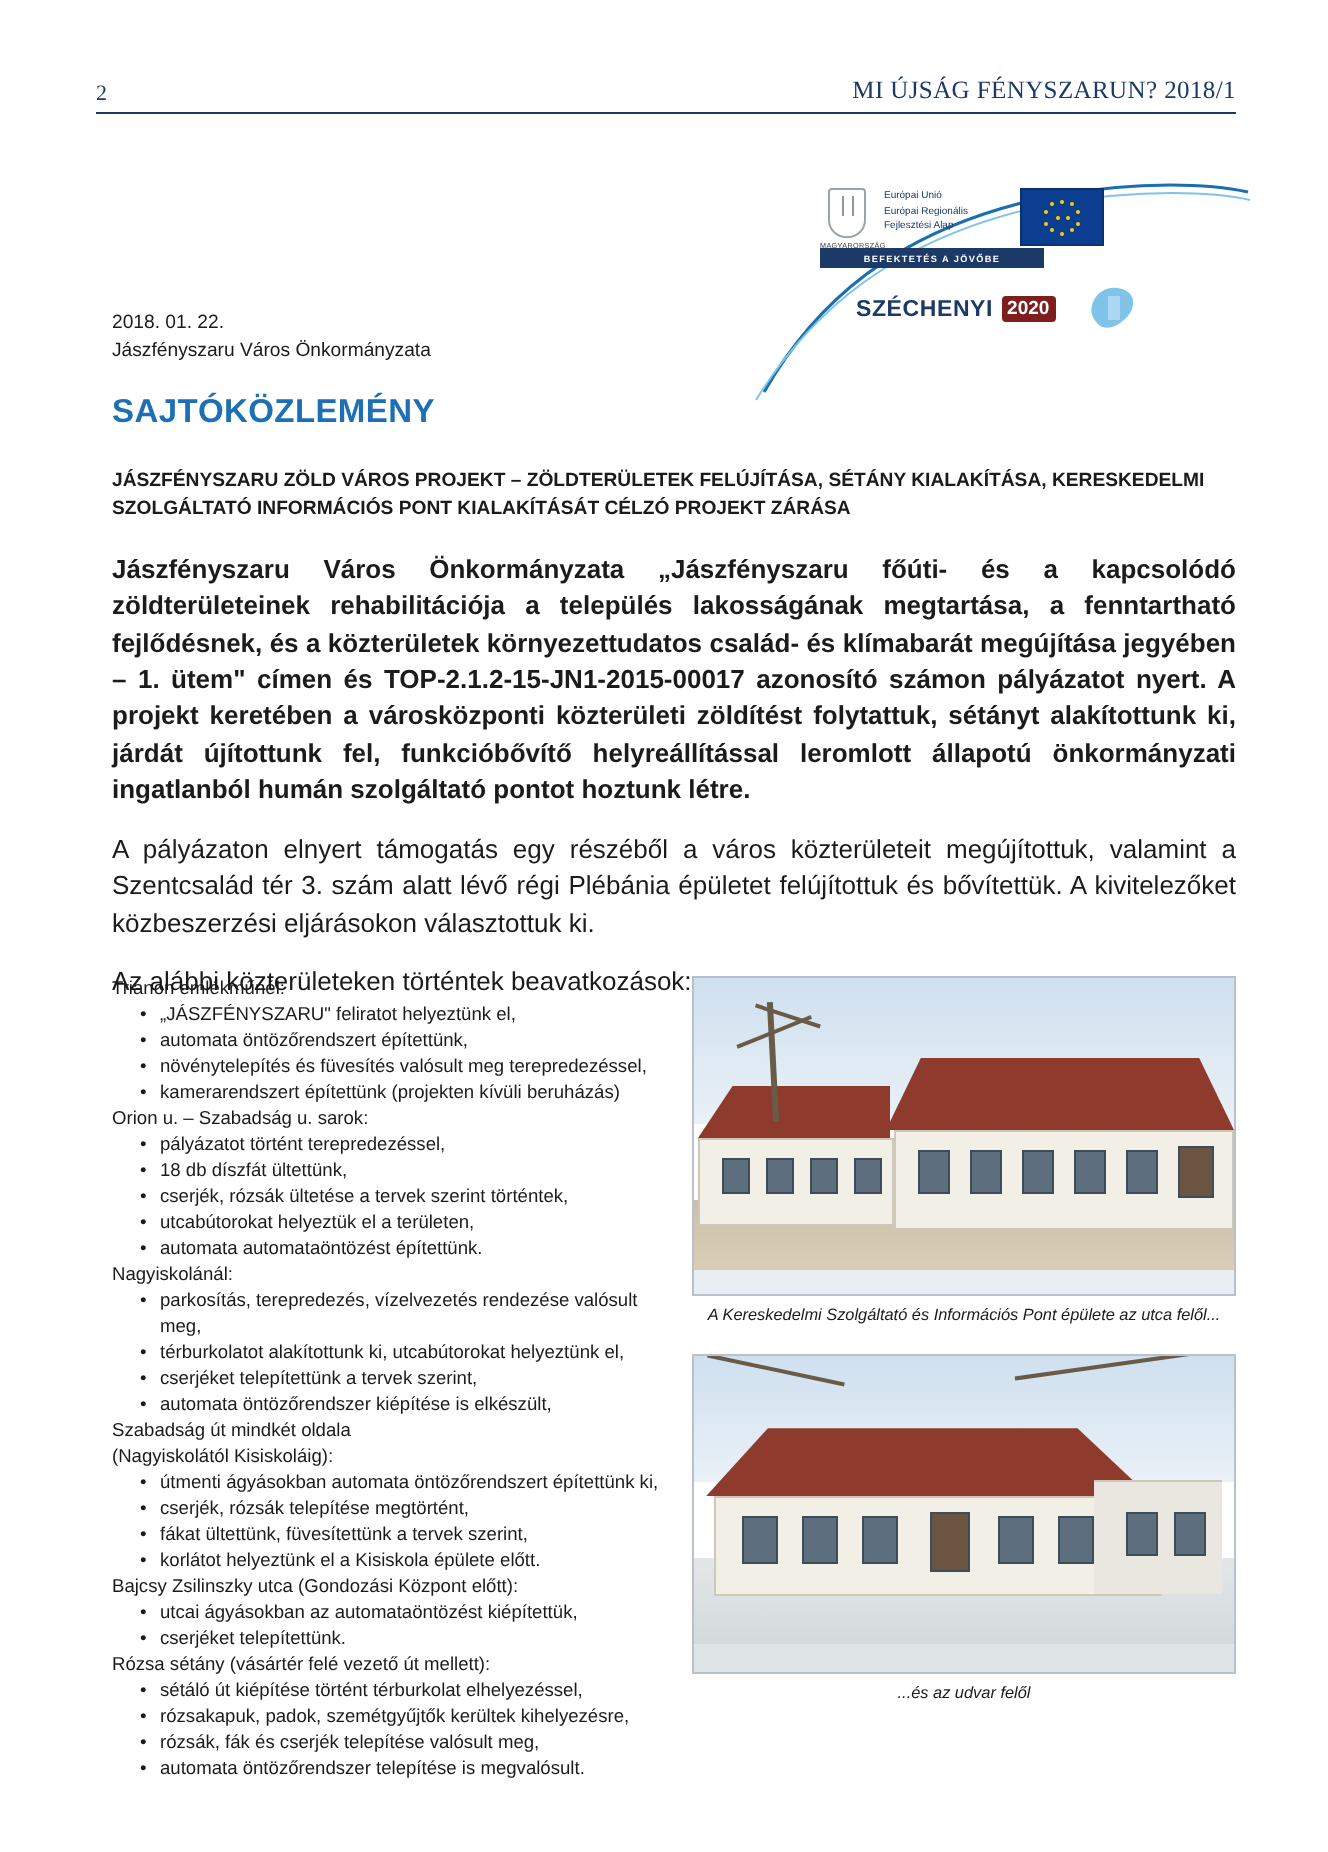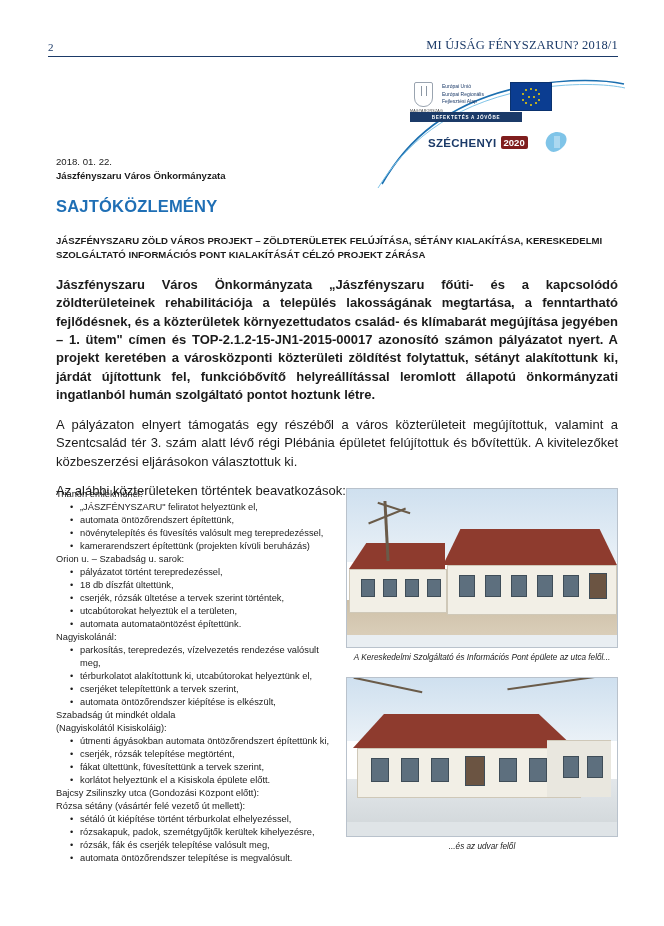--- a/index.html
+++ b/index.html
@@ -49,21 +49,21 @@
     top: 56px;
     width: 570px;
     height: 1px;
     background: #1b3a68;
   }
 
   
   .logo-block {
     position: absolute;
     right: 46px;
-    top: 70px;
+    top: 82px;
     width: 230px;
     height: 115px;
   }
   .swoosh {
     position: absolute;
     left: -12px;
     top: 2px;
     width: 250px;
     height: 120px;
   }
@@ -182,21 +182,21 @@
     position: absolute;
     left: 56px;
     top: 155px;
     width: 562px;
   }
   .date-line, .org-line {
     font-size: 9.6px;
     color: #1b1b1b;
     line-height: 1.45;
   }
-  .org-line { font-weight: bold; }
+  .org-line { font-weight: normal; }
   .press-title {
     color: #1f6fb5;
     font-size: 16.5px;
     font-weight: bold;
     margin-top: 14px;
     letter-spacing: 0.2px;
   }
   .project-title {
     margin-top: 18px;
     font-size: 9.6px;
@@ -409,20 +409,24 @@
       <div class="sec-head">Szabadság út mindkét oldala</div>
       <div class="sec-head">(Nagyiskolától Kisiskoláig):</div>
       <ul class="bullets">
         <li>útmenti ágyásokban automata öntözőrendszert építettünk ki,</li>
         <li>cserjék, rózsák telepítése megtörtént,</li>
         <li>fákat ültettünk, füvesítettünk a tervek szerint,</li>
         <li>korlátot helyeztünk el a Kisiskola épülete előtt.</li>
       </ul>
 
       <div class="sec-head">Bajcsy Zsilinszky utca (Gondozási Központ előtt):</div>
+      <ul class="bullets">
+        <li>utcai ágyásokban az automataöntözést kiépítettük,</li>
+        <li>cserjéket telepítettünk.</li>
+      </ul>
 
       <div class="sec-head">Rózsa sétány (vásártér felé vezető út mellett):</div>
       <ul class="bullets">
         <li>sétáló út kiépítése történt térburkolat elhelyezéssel,</li>
         <li>rózsakapuk, padok, szemétgyűjtők kerültek kihelyezésre,</li>
         <li>rózsák, fák és cserjék telepítése valósult meg,</li>
         <li>automata öntözőrendszer telepítése is megvalósult.</li>
       </ul>
     </div>
 

